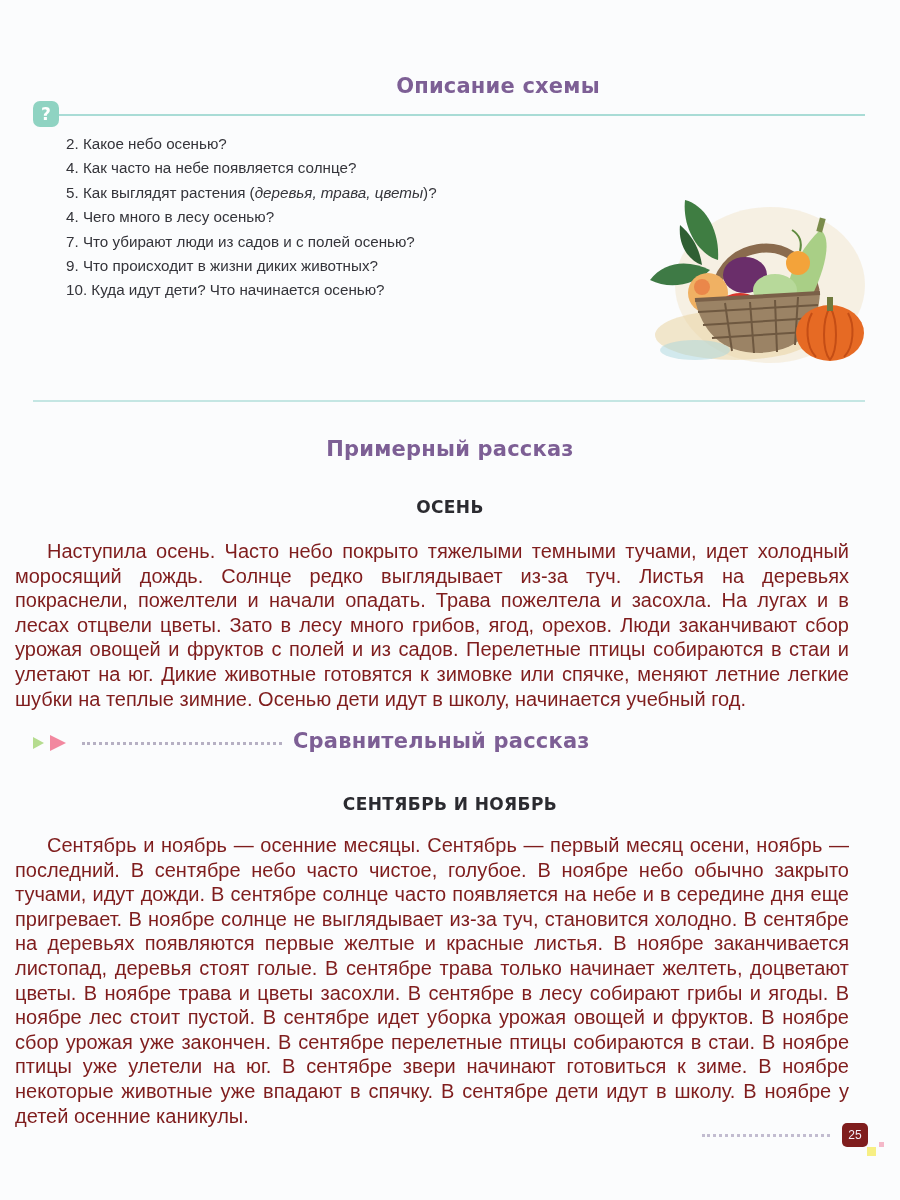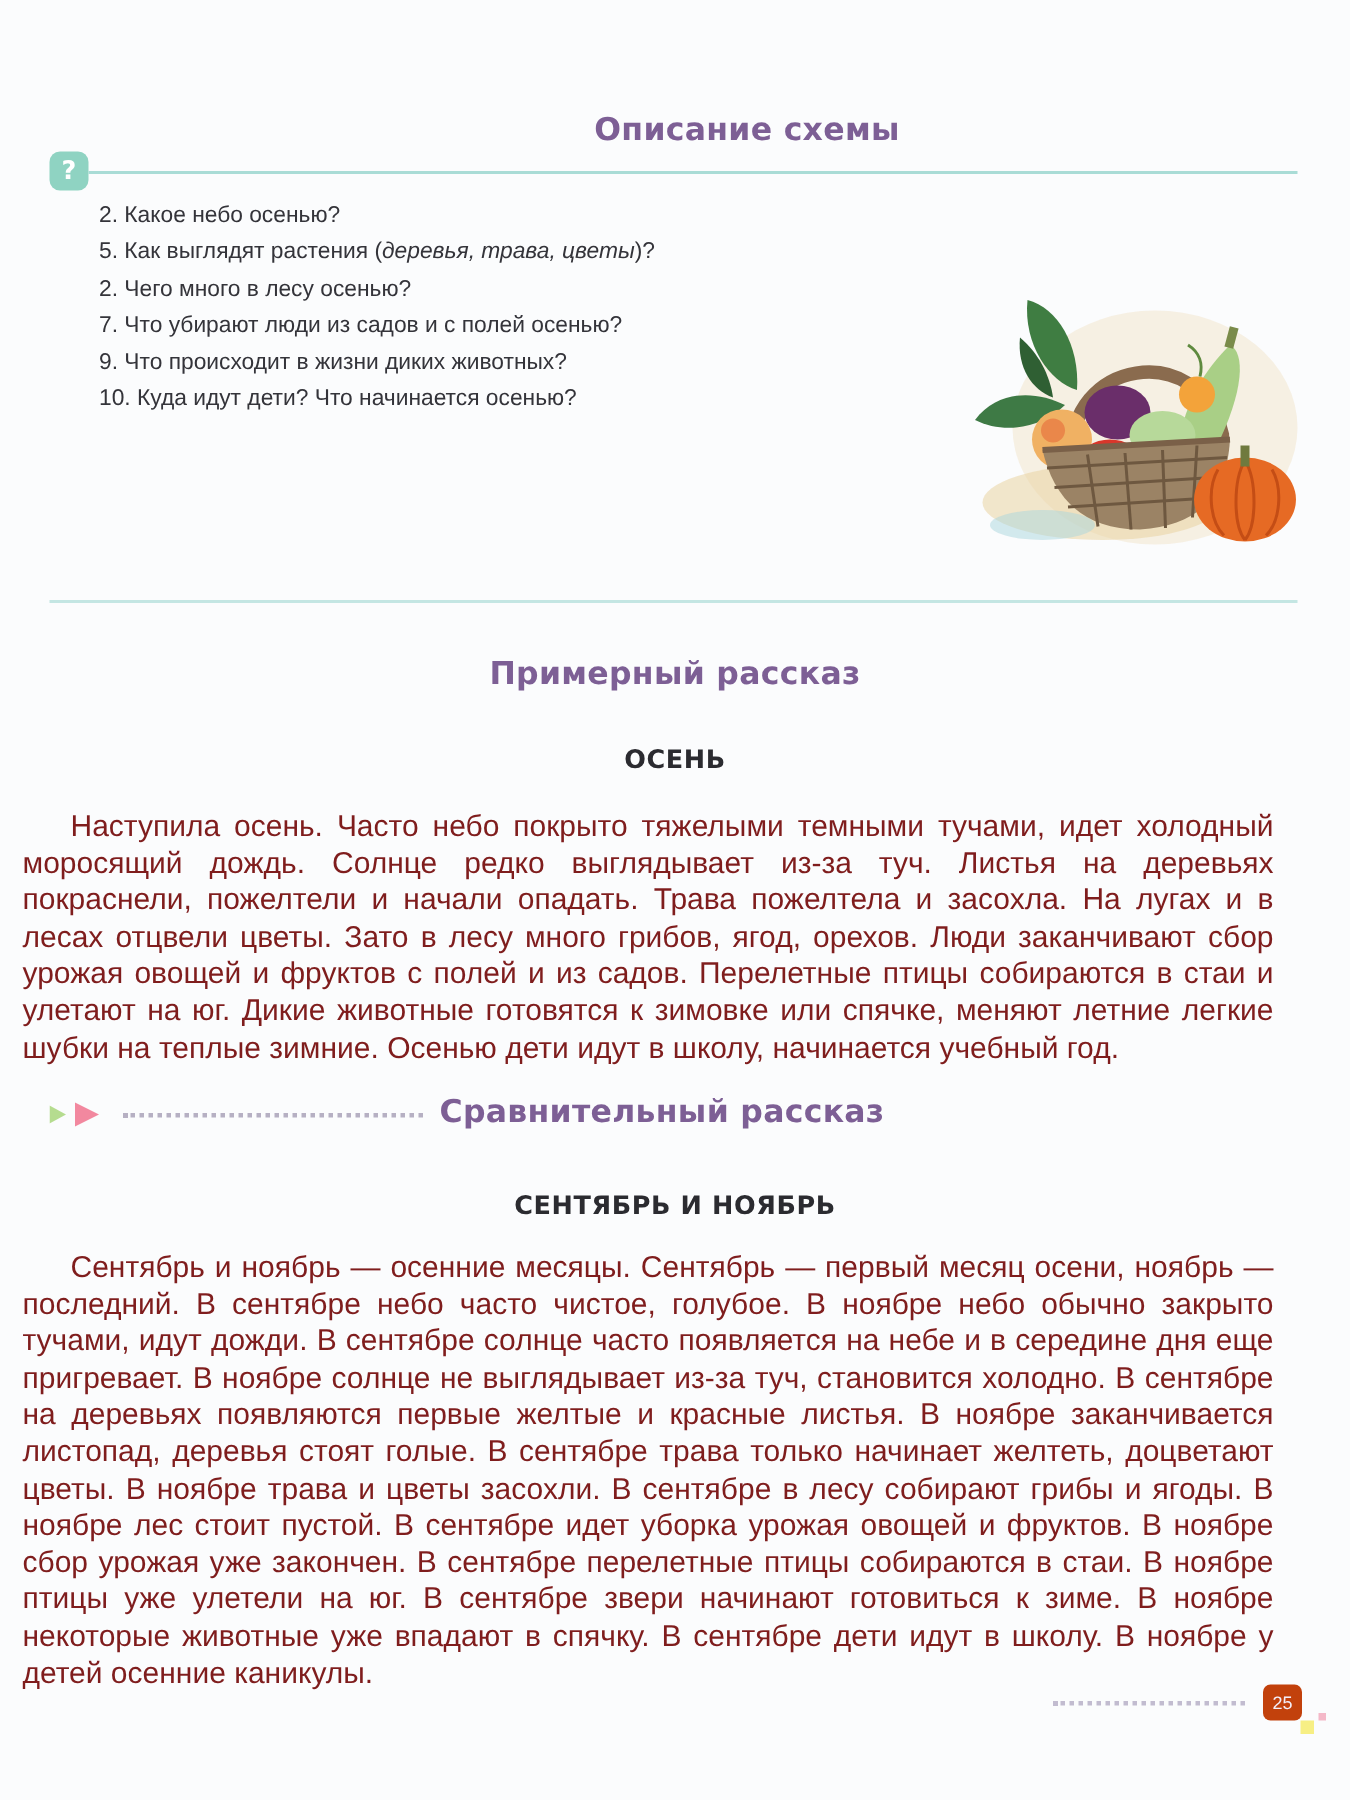--- a/index.html
+++ b/index.html
@@ -57,39 +57,40 @@
       color: #7f1d1d;
     }
     .para p { margin: 0; text-indent: 32px; }
 
     .arrows { left: 33px; top: 734px; width: 42px; height: 18px; }
     .dots-line {
       height: 0; border-top: 3px dotted #b6b0c3;
     }
     .page-num {
       left: 842px; top: 1123px; width: 26px; height: 24px;
-      background: #c2410c; border-radius: 5px;
+      background: #7f1d1d; border-radius: 5px;
       color: #f3eef9; font-size: 12px;
       display: flex; align-items: center; justify-content: center;
     }
     .sq-yellow { left: 867px; top: 1147px; width: 9px; height: 9px; background: #f7ef84; }
     .sq-pink { left: 879px; top: 1142px; width: 5px; height: 5px; background: #f4b8c8; }
   </style>
 </head>
 <body>
 
 <div class="abs h-title" style="left:0; width:900px; top:74px;padding-left:48px;">Описание схемы</div>
 
 <div class="abs q-badge">?</div>
 <div class="abs teal-rule" style="left:59px; top:114px; width:806px;"></div>
 
 <ol class="abs questions">
   <li>2. Какое небо осенью?</li>
+  <li>4. Как часто на небе появляется солнце?</li>
   <li><span>5. Как выглядят растения (</span><em>деревья, трава, цветы</em><span>)?</span></li>
-  <li>2. Чего много в лесу осенью?</li>
+  <li>4. Чего много в лесу осенью?</li>
   <li>7. Что убирают люди из садов и с полей осенью?</li>
   <li>9. Что происходит в жизни диких животных?</li>
   <li>10. Куда идут дети? Что начинается осенью?</li>
 </ol>
 
 <svg class="abs basket" viewBox="0 0 230 190">
 
   <ellipse cx="130" cy="100" rx="95" ry="78" fill="#f4e8d2" opacity="0.6"></ellipse>
   <ellipse cx="95" cy="150" rx="80" ry="25" fill="#e9d3a3" opacity="0.55"></ellipse>
   <ellipse cx="55" cy="165" rx="35" ry="10" fill="#a9d6dd" opacity="0.5"></ellipse>

